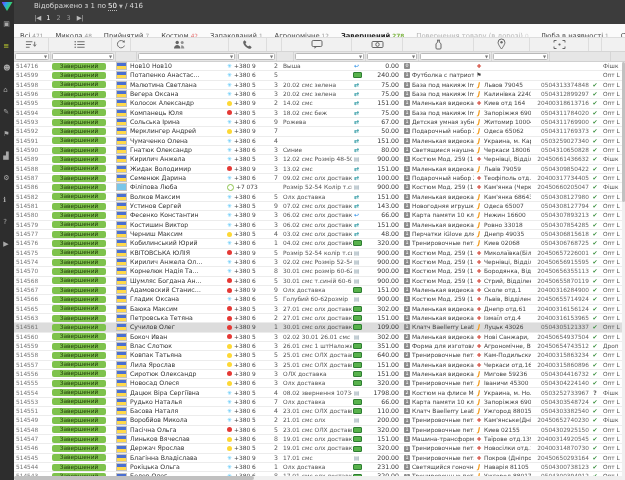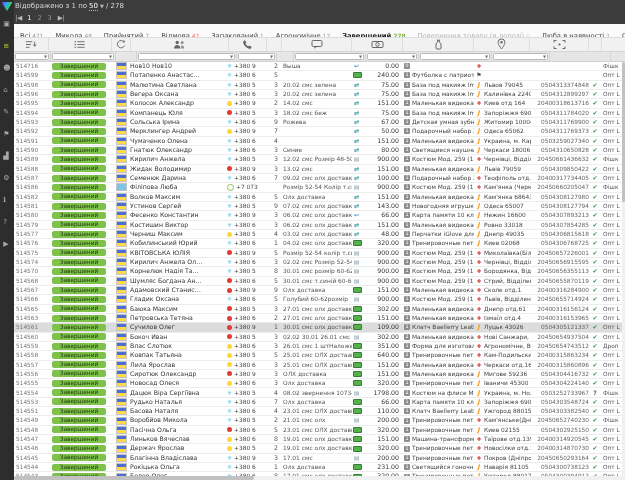--- a/index.html
+++ b/index.html
@@ -5,21 +5,21 @@
   html,body{margin:0;padding:0;width:625px;height:480px;overflow:hidden;
     font-family:"DejaVu Sans","Liberation Sans",sans-serif;background:#fff;}
   .app{display:flex;width:625px;height:480px;}
   
   .sidebar{width:14px;background:#2d2d2d;display:flex;flex-direction:column;align-items:center;flex:none;}
   .logo{width:11px;height:9px;margin:2px 0 10px 0;background:linear-gradient(120deg,#7b2ff7 0%,#2f9df7 30%,#2fd07b 60%,#f7d02f 100%);clip-path:polygon(0 0,100% 0,50% 100%);}
   .sb-item{color:#a8a8a8;font-size:7px;line-height:7px;margin-bottom:15px;cursor:pointer;}
   .sb-item.act{color:#c6d62f;}
   
   .main{width:611px;display:flex;flex-direction:column;flex:none;}
-  .topbar{height:24px;background:#3c3c3c;color:#d8d8d8;font-size:7px;flex:none;padding-left:1px;}
+  .topbar{height:24px;background:#3c3c3c;color:#d8d8d8;font-size:7px;flex:none;padding-left:20px;}
   .tb1{height:12px;display:flex;align-items:center;gap:2px;}
   .tb1 .pp{color:#fff;border-bottom:1px dotted #bbb;cursor:pointer;}
   .tb1 .dd{font-size:5px;color:#bbb;}
   .tb2{height:12px;display:flex;align-items:center;gap:6px;color:#bbb;font-size:6.5px;}
   .pgi{cursor:pointer;letter-spacing:-1px;}
   .pgn{cursor:pointer;color:#999;}
   .pgn.cur{color:#fff;}
   
   .tabs{height:13px;background:#fbfbfb;border-bottom:1px solid #ddd;display:flex;align-items:stretch;flex:none;overflow:hidden;white-space:nowrap;}
   .tab{display:flex;align-items:center;gap:2px;padding:12px 6px;font-size:6.8px;color:#444;border-bottom:2.5px solid #ccc;cursor:pointer;flex:none;}
@@ -102,21 +102,21 @@
         <div class="sb-item"><span>?</span></div>
         <div class="sb-item"><span>▶</span></div>
       </div>
   </div>
   <div class="main">
     <div class="topbar">
       <div class="tb1">
         <span>Відображено з 1 по</span>
         <span class="pp">50</span>
         <span class="dd">▼</span>
-        <span>/ 278</span>
+        <span>/ 416</span>
       </div>
       <div class="tb2" id="pager">
         <span class="pgi">∣◀</span>
       <span class="pgn cur">1</span>
           <span class="pgn">2</span>
           <span class="pgn">3</span>
           <span class="pgi">▶∣</span>
         </div>
     </div>
     <div class="tabs" id="tabs">
@@ -126,21 +126,21 @@
         </div>
         <div class="tab" style="border-bottom-color: rgb(174, 213, 129);">
           <span class="tl">Микола</span>
           <span class="tc">48</span>
         </div>
         <div class="tab" style="border-bottom-color: rgb(197, 225, 165);">
           <span class="tl">Прийнятий</span>
           <span class="tc">7</span>
         </div>
         <div class="tab" style="border-bottom-color: rgb(239, 154, 154);">
-          <span class="tl">Відмова</span>
+          <span class="tl">Костюм</span>
           <span class="tc" style="color: rgb(229, 115, 115);">42</span>
         </div>
         <div class="tab" style="border-bottom-color: rgb(248, 187, 208); text-align: center;">
           <span class="tl">Запакований</span>
           <span class="tc">1</span>
         </div>
         <div class="tab" style="border-bottom-color: rgb(255, 241, 118);">
           <span class="tl">Агрономічне</span>
           <span class="tc">12</span>
         </div>

